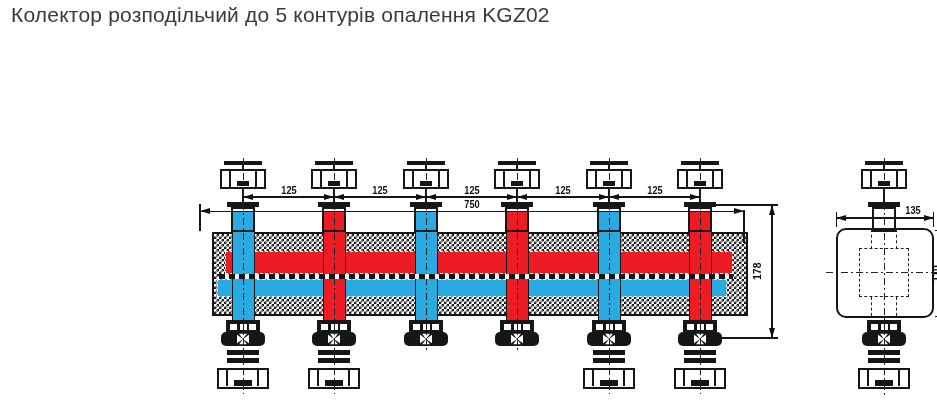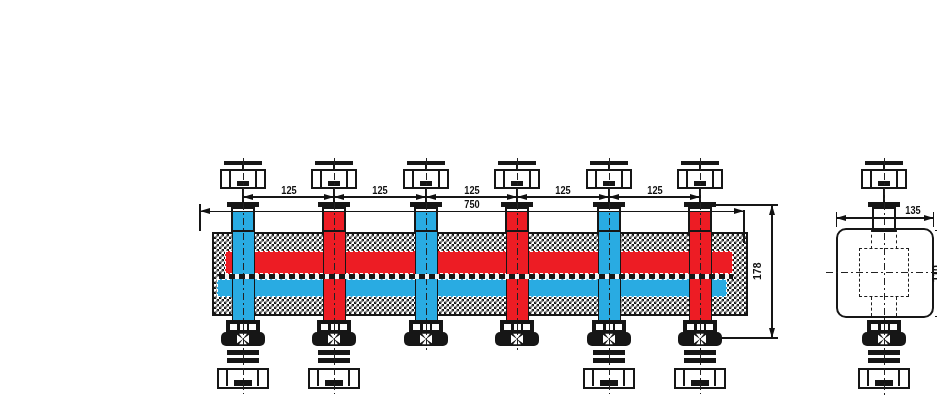--- a/index.html
+++ b/index.html
@@ -30,20 +30,21 @@
   .ar{width:0;height:0;}
   .ar.l{border-top:3px solid transparent;border-bottom:3px solid transparent;border-right:10px solid #111;}
   .ar.r{border-top:3px solid transparent;border-bottom:3px solid transparent;border-left:10px solid #111;}
   .ar.u{border-left:3px solid transparent;border-right:3px solid transparent;border-bottom:10px solid #111;}
   .ar.d{border-left:3px solid transparent;border-right:3px solid transparent;border-top:10px solid #111;}
 </style>
 </head>
 <body>
 
 <div id="stage">
+  <div id="title">Колектор розподільчий до 5 контурів опалення KGZ02</div>
 
   <div id="front-view" class="abs" style="left:0;top:0;width:937px;height:417px;">
 
     <div class="abs hatch" style="left:212px;top:232px;width:536px;height:84px;border:2px solid #161616;box-sizing:border-box;"></div>
 
     <div class="abs channel" style="left:225px;top:251px;width:508px;height:23px;background:#ed1c24;z-index:2;"></div>
 
     <div class="abs channel" style="left:217px;top:279px;width:510px;height:18px;background:#29abe2;z-index:2;"></div>
 
     <div id="fv-gen" class="abs" style="left:0;top:0;width:937px;height:417px;">

